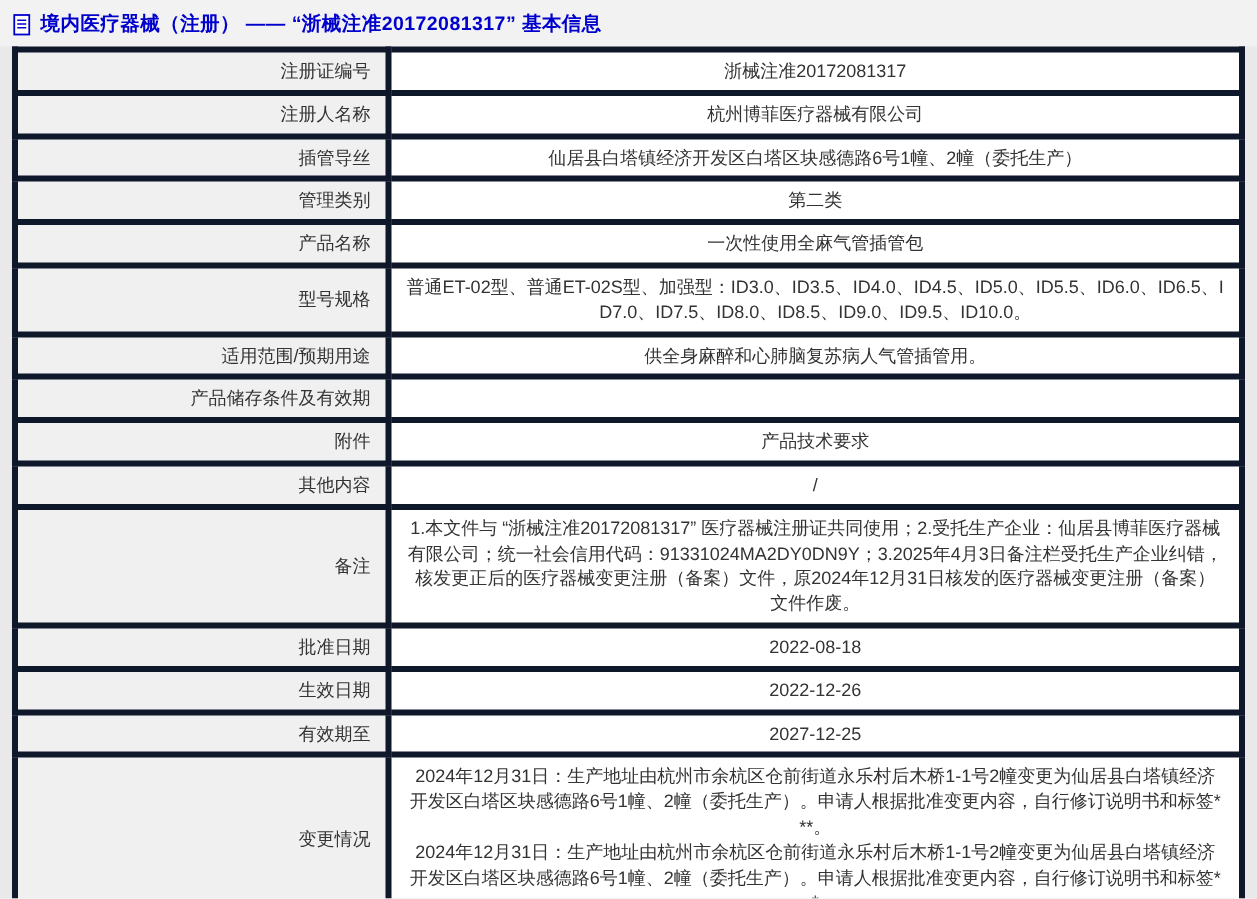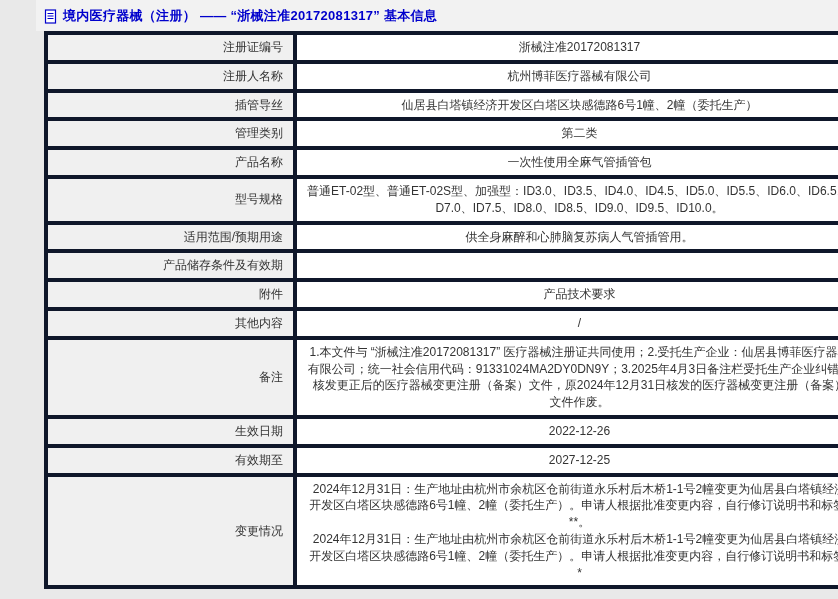--- a/index.html
+++ b/index.html
@@ -7,21 +7,20 @@
     padding: 0;
     background: #e9e9e9;
     font-family: "Liberation Sans", "DejaVu Sans", sans-serif;
   }
   .page {
     width: 838px;
     height: 599px;
     background: #e9e9e9;
     box-sizing: border-box;
     overflow: hidden;
-    padding-left: 36px;
   }
   .header {
     display: flex;
     align-items: center;
     gap: 6px;
     padding: 7px 10px 6px 8px;
     background: #f2f2f2;
   }
   .doc-icon {
     display: inline-flex;
@@ -122,20 +121,24 @@
       </tr>
       <tr>
         <td class="label">其他内容</td>
         <td class="value">/</td>
       </tr>
       <tr>
         <td class="label">备注</td>
         <td class="value">1.本文件与 “浙械注准20172081317” 医疗器械注册证共同使用；2.受托生产企业：仙居县博菲医疗器械有限公司；统一社会信用代码：91331024MA2DY0DN9Y；3.2025年4月3日备注栏受托生产企业纠错，核发更正后的医疗器械变更注册（备案）文件，原2024年12月31日核发的医疗器械变更注册（备案）文件作废。</td>
       </tr>
       <tr>
+        <td class="label">批准日期</td>
+        <td class="value">2022-08-18</td>
+      </tr>
+      <tr>
         <td class="label">生效日期</td>
         <td class="value">2022-12-26</td>
       </tr>
       <tr>
         <td class="label">有效期至</td>
         <td class="value">2027-12-25</td>
       </tr>
       <tr>
         <td class="label">变更情况</td>
         <td class="value">2024年12月31日：生产地址由杭州市余杭区仓前街道永乐村后木桥1-1号2幢变更为仙居县白塔镇经济开发区白塔区块感德路6号1幢、2幢（委托生产）。申请人根据批准变更内容，自行修订说明书和标签***。

